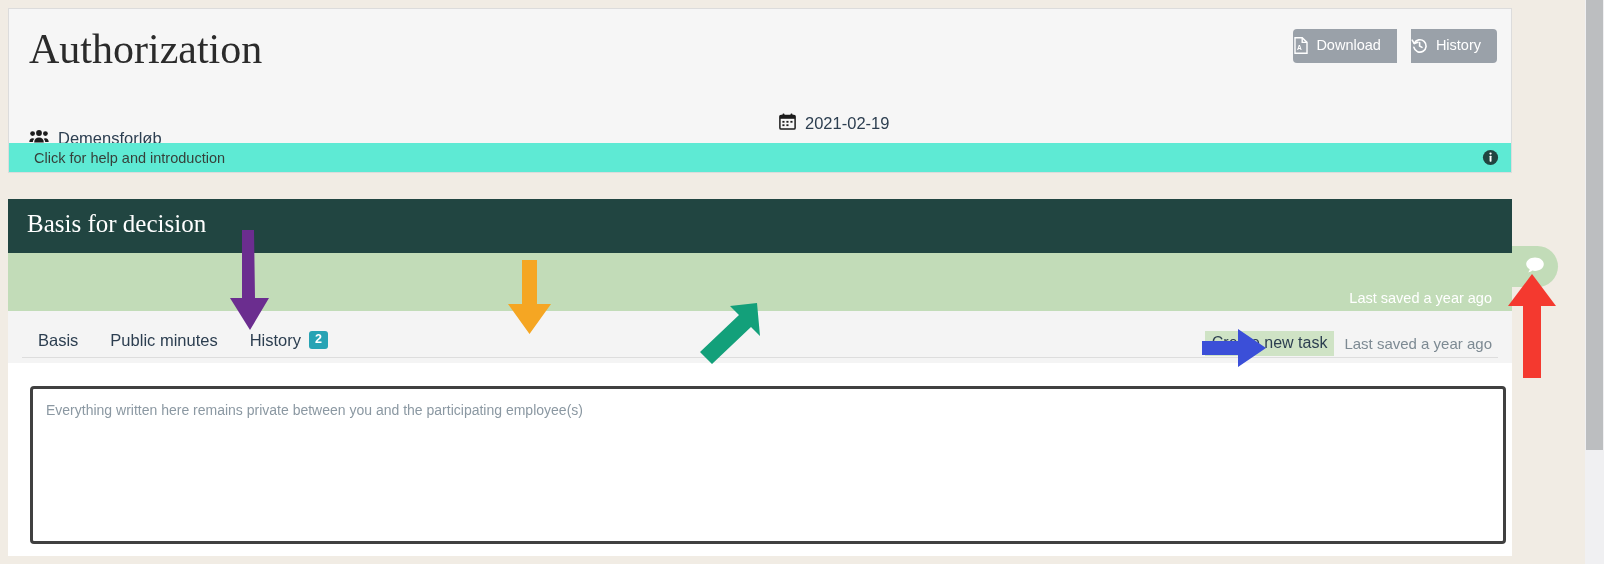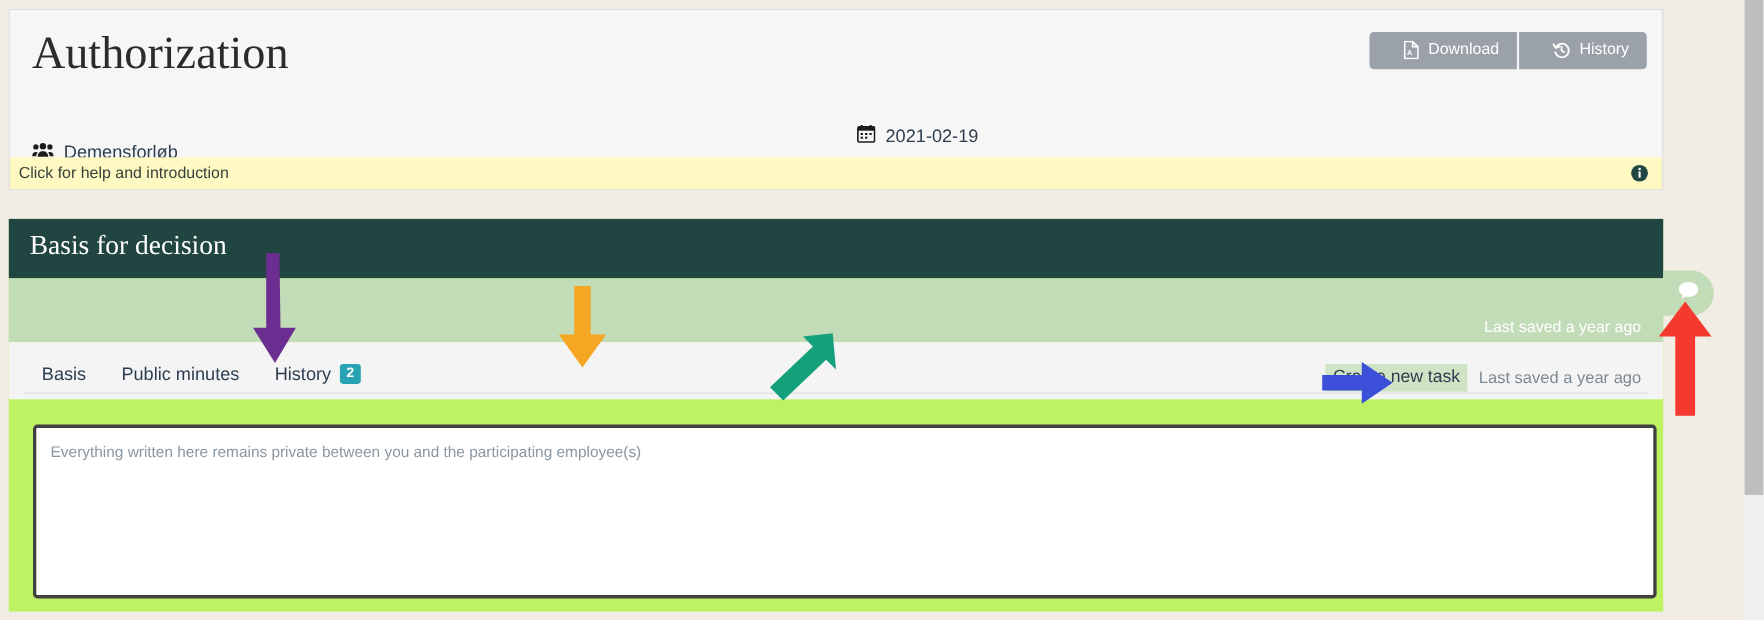--- a/index.html
+++ b/index.html
@@ -53,28 +53,29 @@
     right: 14px;
     top: 20px;
     display: flex;
     align-items: stretch;
     gap: 2px;
   }
   .top-btn {
     background: #9aa1a9;
     color: #ffffff;
     font-size: 14.5px;
-    padding: 8px 16px 9px 30px;
+    padding: 8px 16px 9px 0;
     display: flex;
     align-items: center;
     gap: 8px;
     cursor: pointer;
     line-height: 1;
     border: none;
     font-family: "Liberation Sans", sans-serif;
+    margin-left: 12px;
   }
   .top-btn.left { border-radius: 4px 0 0 4px; }
   .top-btn.right { border-radius: 0 4px 4px 0; }
   .top-btn .ic { display: inline-flex; align-items:center; }
 
   .meta-row {
     position: absolute;
     left: 0;
     top: 100px;
     width: 100%;
@@ -90,42 +91,42 @@
   }
   .meta-group { left: 20px; top: 20px; }
   .meta-date  { left: 770px; top: 4px; justify-content: center; }
 
   .help-bar {
     position: absolute;
     left: 0;
     bottom: 0;
     width: 100%;
     height: 29px;
-    background: #fef9c3;
+    background: #5eead4;
     display: flex;
     align-items: center;
     justify-content: space-between;
-    padding: 0 12px 0 8px;
+    padding: 0 12px 0 25px;
     box-sizing: border-box;
     cursor: pointer;
   }
   .help-bar .txt {
     font-size: 14.5px;
     color: #36403a;
   }
   .help-bar .info-ic { display:flex; align-items:center; }
 
   
   .panel {
     position: absolute;
     left: 8px;
     top: 199px;
     width: 1504px;
     height: 357px;
-    background: #bef264;
+    background: #ffffff;
     overflow: visible;
   }
 
   .panel-head {
     position: absolute;
     left: 0; top: 0;
     width: 100%;
     height: 54px;
     background: #214541;
   }

